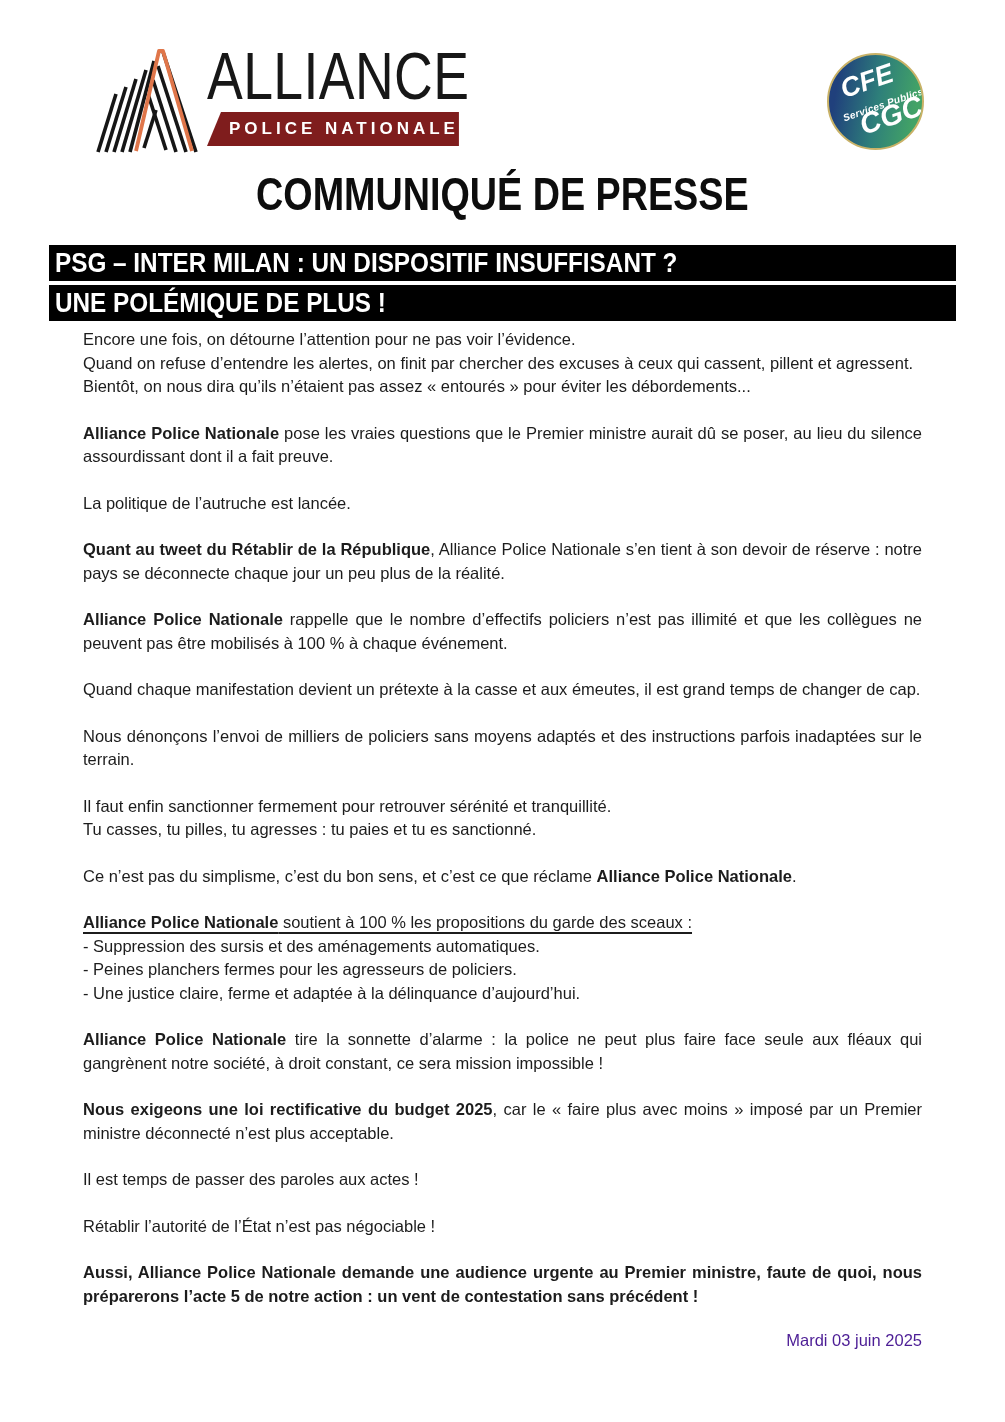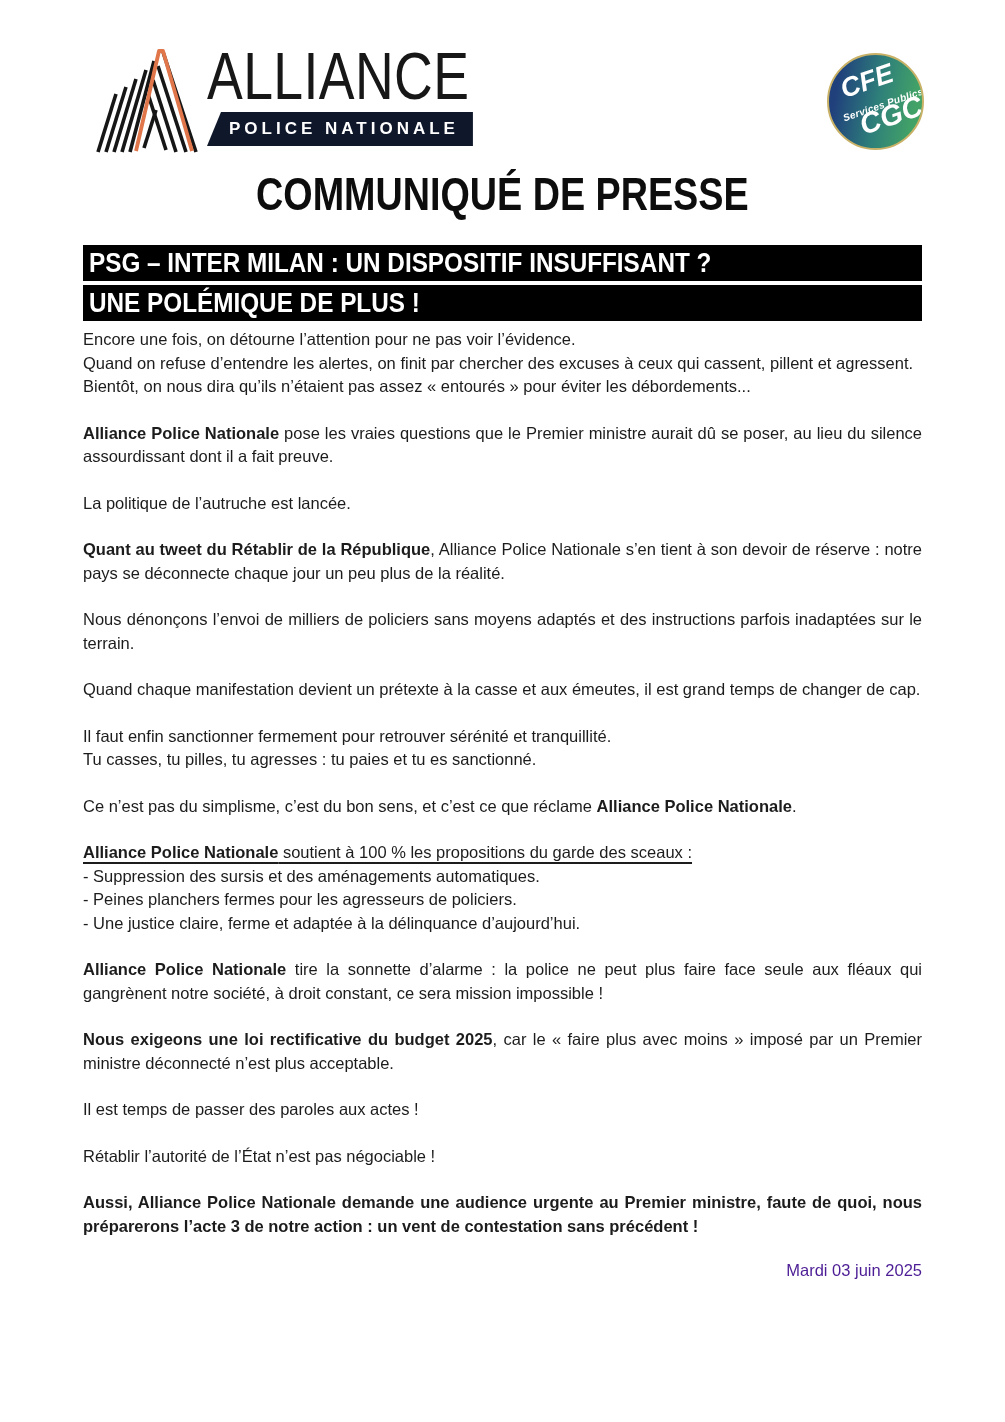--- a/index.html
+++ b/index.html
@@ -21,23 +21,23 @@
   .brand { display:flex; align-items:flex-start; }
   .stripes { display:block; }
   .brand-text { margin-left:6px; }
   .brand-name {
     font-size:67px; font-weight:400; line-height:1;
     color:#171717; white-space:nowrap;
   }
   .brand-name .squeeze-l { letter-spacing:0.5px; }
   .brand-banner {
     display:inline-block; margin-top:3px;
-    background:#0f172a; color:#ffffff;
+    background:#7f1d1d; color:#ffffff;
     font-size:17px; font-weight:700; letter-spacing:4px;
-    padding:7px 14px 7px 22px;
+    padding:7px 0 7px 22px;
     clip-path:polygon(14px 0, 100% 0, 100% 100%, 0 100%);
     white-space:nowrap;
   }
 
   
   .badge {
     position:relative; margin-top:11px; flex:0 0 auto;
     width:93px; height:93px; border-radius:50%;
     border:2px solid #C9B267;
     background:linear-gradient(100deg,#20407C 12%,#2E7F7A 52%,#43A366 88%);
@@ -54,21 +54,21 @@
   
   .doc-title {
     margin:16px 0 0; text-align:center;
     font-size:46px; font-weight:700; line-height:1.05; color:#0d0d0d;
     white-space:nowrap;
   }
   .squeeze   { display:inline-block; transform:scaleX(0.82); transform-origin:center; }
   .squeeze-l { display:inline-block; transform:scaleX(0.9);  transform-origin:left center; white-space:nowrap; }
   .brand-name .squeeze-l { transform:scaleX(0.8); }
 
-  .bars { margin:27px 62px 0; }
+  .bars { margin:27px 28px 0; }
   .bar {
     background:#000; color:#fff;
     height:36px; line-height:36px;
     font-size:27px; font-weight:700;
     padding-left:6px;
     overflow:hidden;
   }
   .bar + .bar { margin-top:4px; }
 
   
@@ -127,31 +127,32 @@
     <div class="bar"><span class="squeeze-l">UNE POLÉMIQUE DE PLUS !</span></div>
   </div>
 
   <main class="bodytext">
       <p class="para"><span>Encore une fois, on détourne l’attention pour ne pas voir l’évidence.
 Quand on refuse d’entendre les alertes, on finit par chercher des excuses à ceux qui cassent, pillent et agressent.
 Bientôt, on nous dira qu’ils n’étaient pas assez « entourés » pour éviter les débordements...</span></p>
       <p class="para"><b>Alliance Police Nationale</b><span> pose les vraies questions que le Premier ministre aurait dû se poser, au lieu du silence assourdissant dont il a fait preuve.</span></p>
       <p class="para"><span>La politique de l’autruche est lancée.</span></p>
       <p class="para"><b>Quant au tweet du Rétablir de la République</b><span>, Alliance Police Nationale s’en tient à son devoir de réserve : notre pays se déconnecte chaque jour un peu plus de la réalité.</span></p>
+      <p class="para"><b>Alliance Police Nationale</b><span> rappelle que le nombre d’effectifs policiers n’est pas illimité et que les collègues ne peuvent pas être mobilisés à 100 % à chaque événement.</span></p>
+      <p class="para"><span>Quand chaque manifestation devient un prétexte à la casse et aux émeutes, il est grand temps de changer de cap.</span></p>
       <p class="para"><span>Nous dénonçons l’envoi de milliers de policiers sans moyens adaptés et des instructions parfois inadaptées sur le terrain.</span></p>
-      <p class="para"><span>Quand chaque manifestation devient un prétexte à la casse et aux émeutes, il est grand temps de changer de cap.</span></p>
       <p class="para"><span>Il faut enfin sanctionner fermement pour retrouver sérénité et tranquillité.
 Tu casses, tu pilles, tu agresses : tu paies et tu es sanctionné.</span></p>
       <p class="para"><span>Ce n’est pas du simplisme, c’est du bon sens, et c’est ce que réclame </span><b>Alliance Police Nationale</b><span>.</span></p>
       <p class="para"><b class="u">Alliance Police Nationale</b><span class="u"> soutient à 100 % les propositions du garde des sceaux :</span><span>
 - Suppression des sursis et des aménagements automatiques.
 - Peines planchers fermes pour les agresseurs de policiers.
 - Une justice claire, ferme et adaptée à la délinquance d’aujourd’hui.</span></p>
       <p class="para"><b>Alliance Police Nationale</b><span> tire la sonnette d’alarme : la police ne peut plus faire face seule aux fléaux qui gangrènent notre société, à droit constant, ce sera mission impossible !</span></p>
       <p class="para"><b>Nous exigeons une loi rectificative du budget 2025</b><span>, car le « faire plus avec moins » imposé par un Premier ministre déconnecté n’est plus acceptable.</span></p>
       <p class="para"><span>Il est temps de passer des paroles aux actes !</span></p>
       <p class="para"><span>Rétablir l’autorité de l’État n’est pas négociable !</span></p>
-      <p class="para"><b>Aussi, Alliance Police Nationale demande une audience urgente au Premier ministre, faute de quoi, nous préparerons l’acte 3 de notre action : un vent de contestation sans précédent !</b></p>
+      <p class="para"><b>Aussi, Alliance Police Nationale demande une audience urgente au Premier ministre, faute de quoi, nous préparerons l’acte 5 de notre action : un vent de contestation sans précédent !</b></p>
     </main>
 
   <div class="date">Mardi 03 juin 2025</div>
 
 </div>
 
 </body></html>

